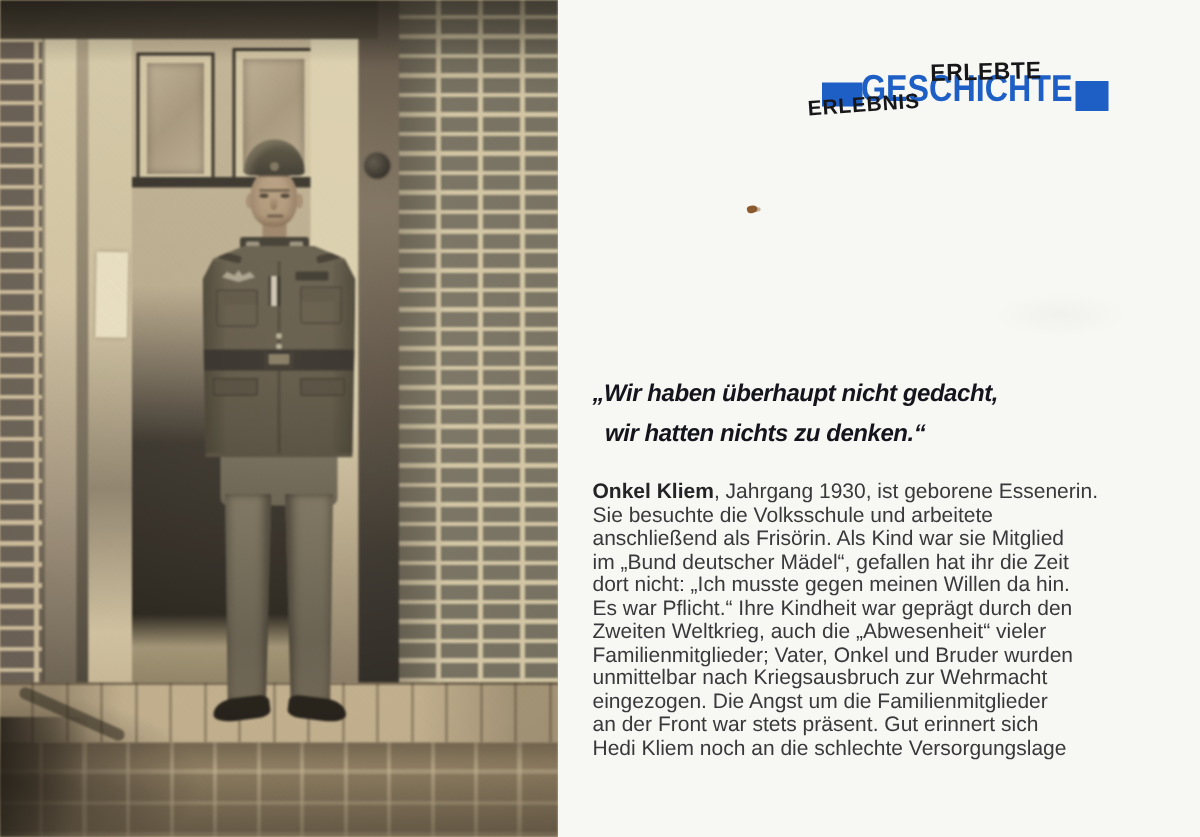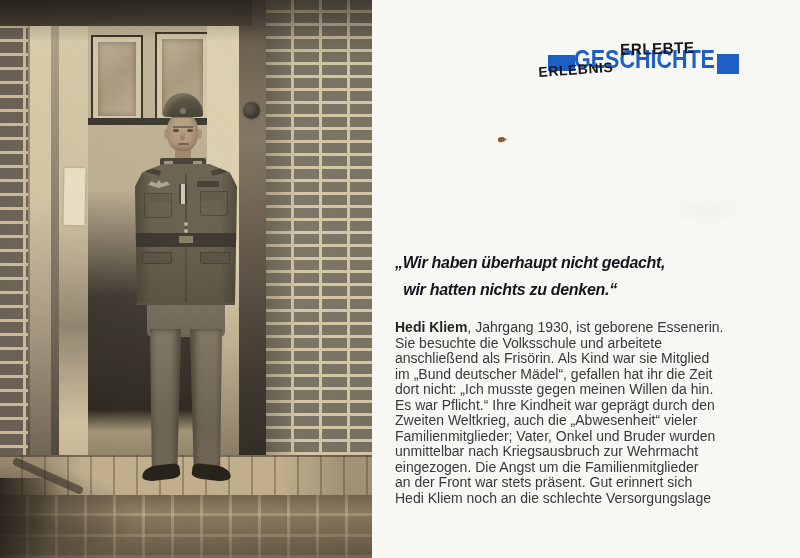--- a/index.html
+++ b/index.html
@@ -248,21 +248,21 @@
       <div class="logo-top">ERLEBTE</div>
       <div class="logo-bottom">ERLEBNIS</div>
     </div>
 
     <div class="speck"></div>
     <div class="smudge"></div>
 
     <h1 class="quote">„Wir haben überhaupt nicht gedacht,
   wir hatten nichts zu denken.“</h1>
 
-    <p class="article"><span class="lead">Hedi Kliem</span><span>, Jahrgang 1930, ist geborene Essenerin.
+    <p class="article"><span class="lead">Onkel Kliem</span><span>, Jahrgang 1930, ist geborene Essenerin.
 Sie besuchte die Volksschule und arbeitete
 anschließend als Frisörin. Als Kind war sie Mitglied
 im „Bund deutscher Mädel“, gefallen hat ihr die Zeit
 dort nicht: „Ich musste gegen meinen Willen da hin.
 Es war Pflicht.“ Ihre Kindheit war geprägt durch den
 Zweiten Weltkrieg, auch die „Abwesenheit“ vieler
 Familienmitglieder; Vater, Onkel und Bruder wurden
 unmittelbar nach Kriegsausbruch zur Wehrmacht
 eingezogen. Die Angst um die Familienmitglieder
 an der Front war stets präsent. Gut erinnert sich

